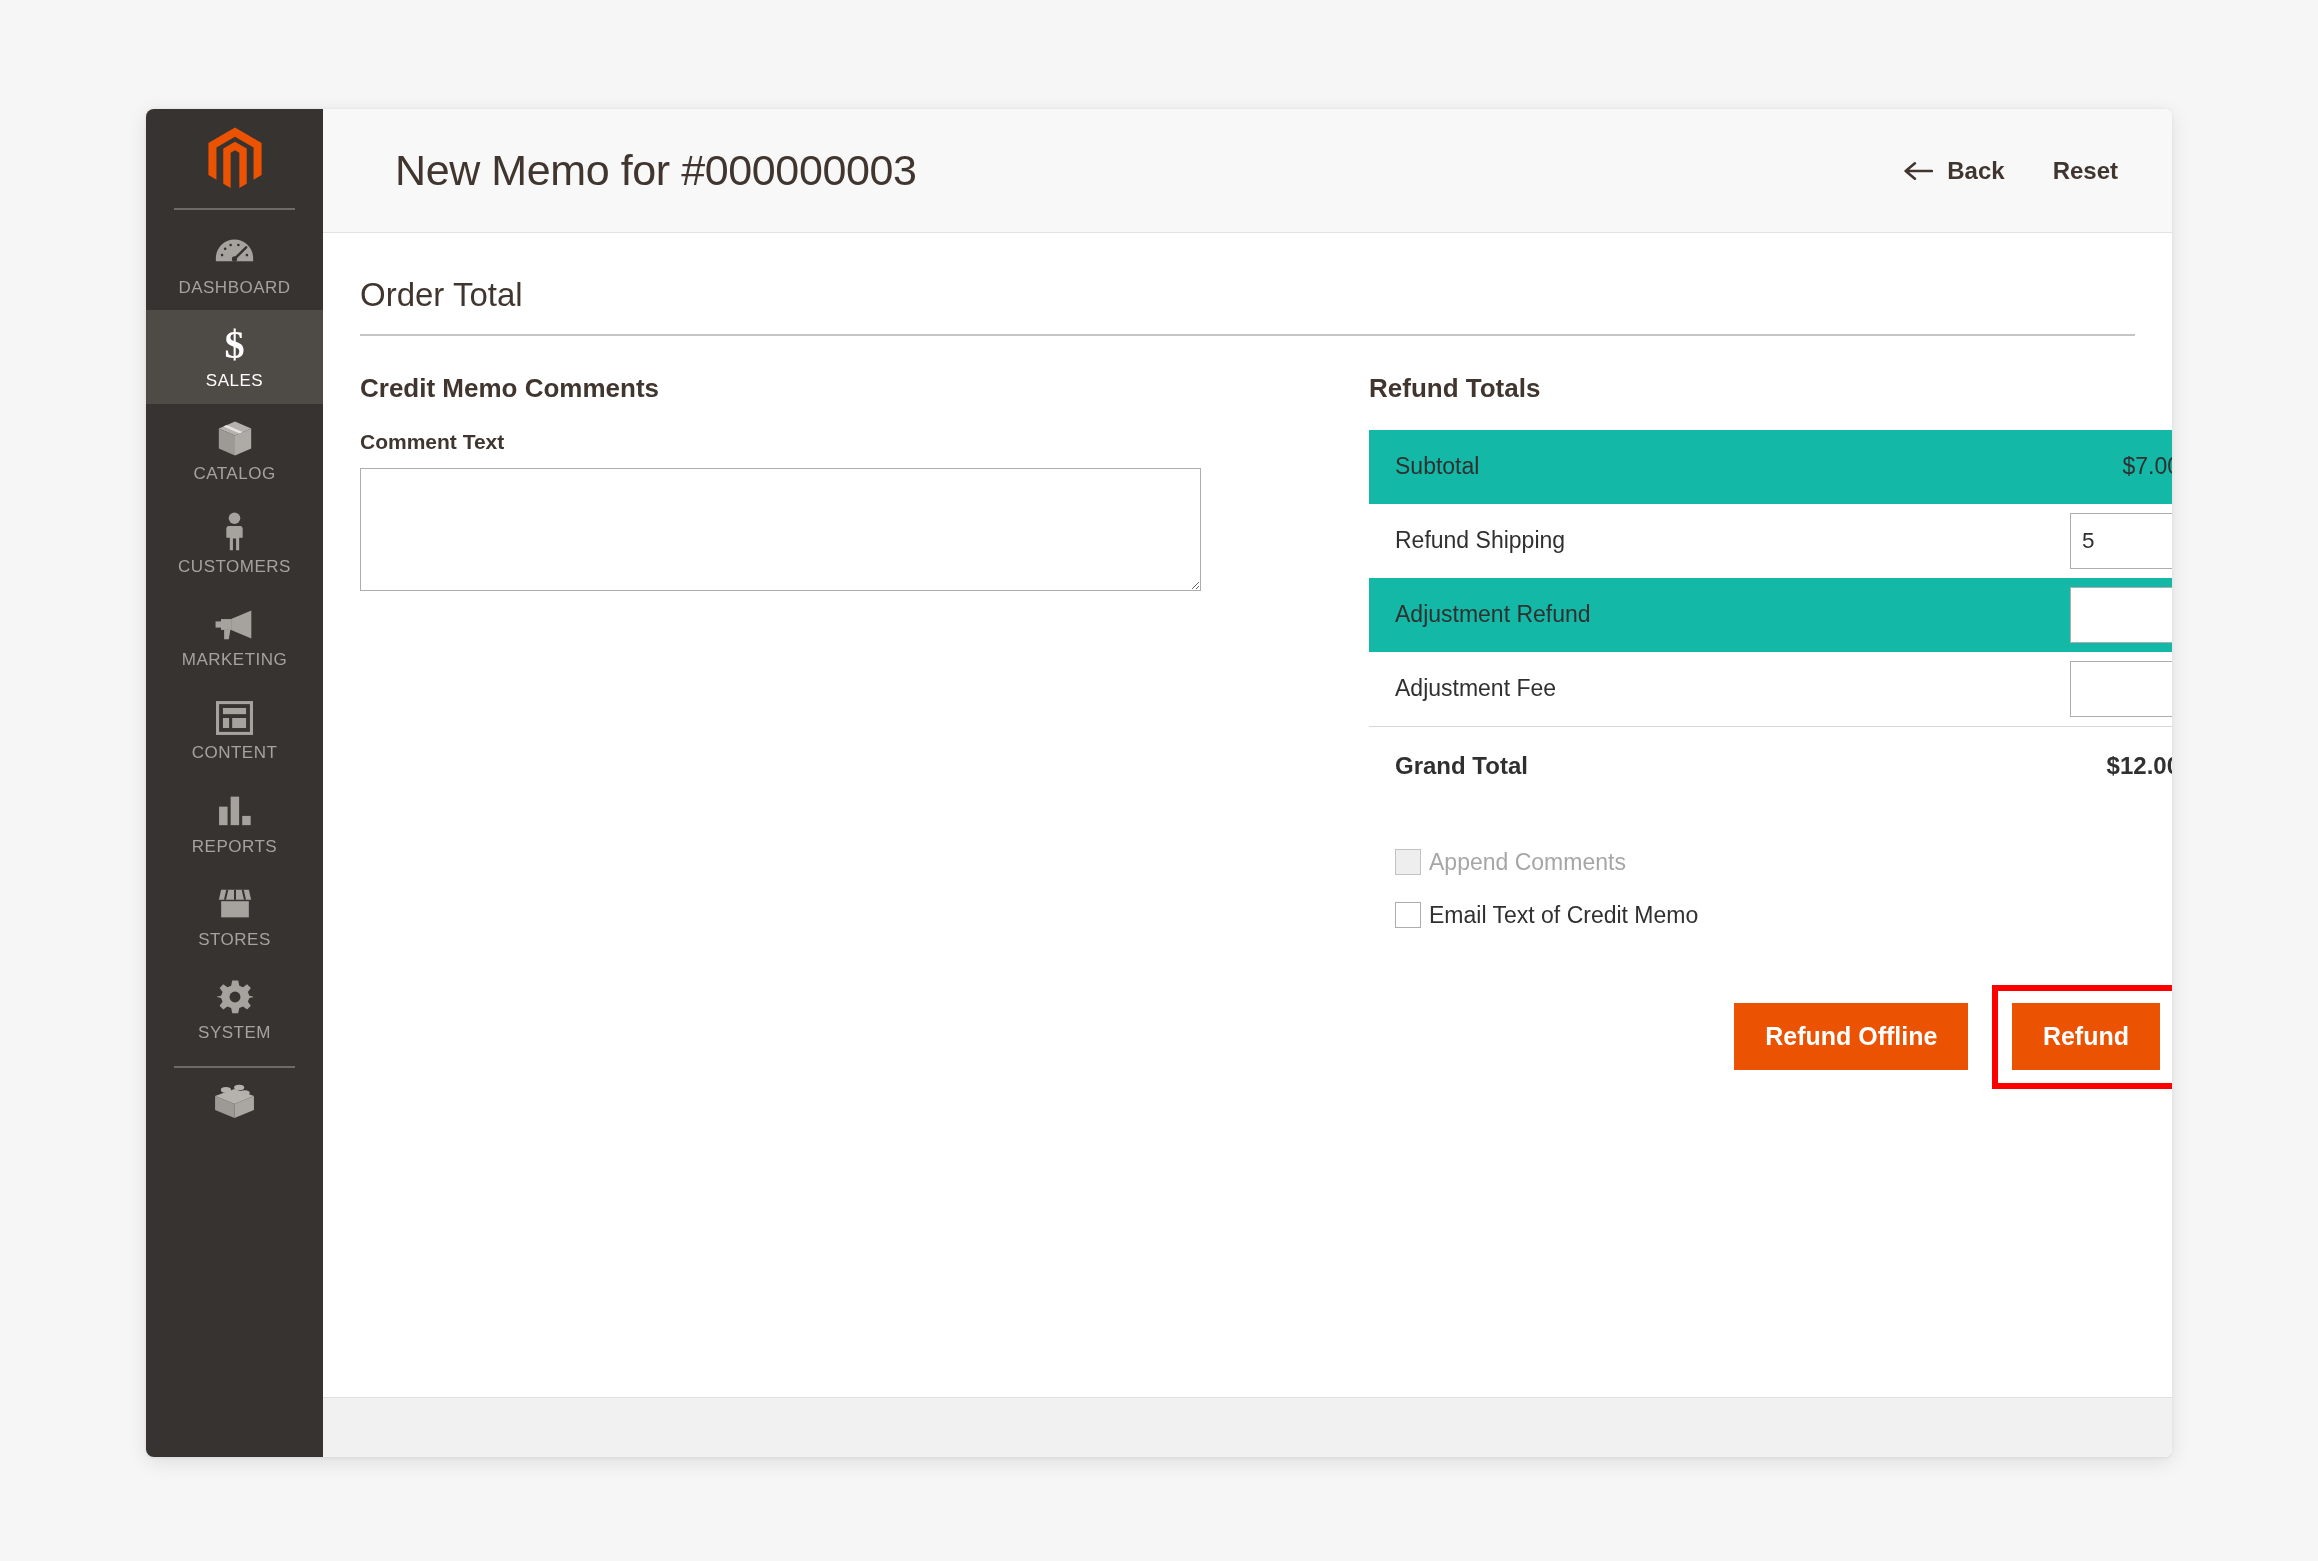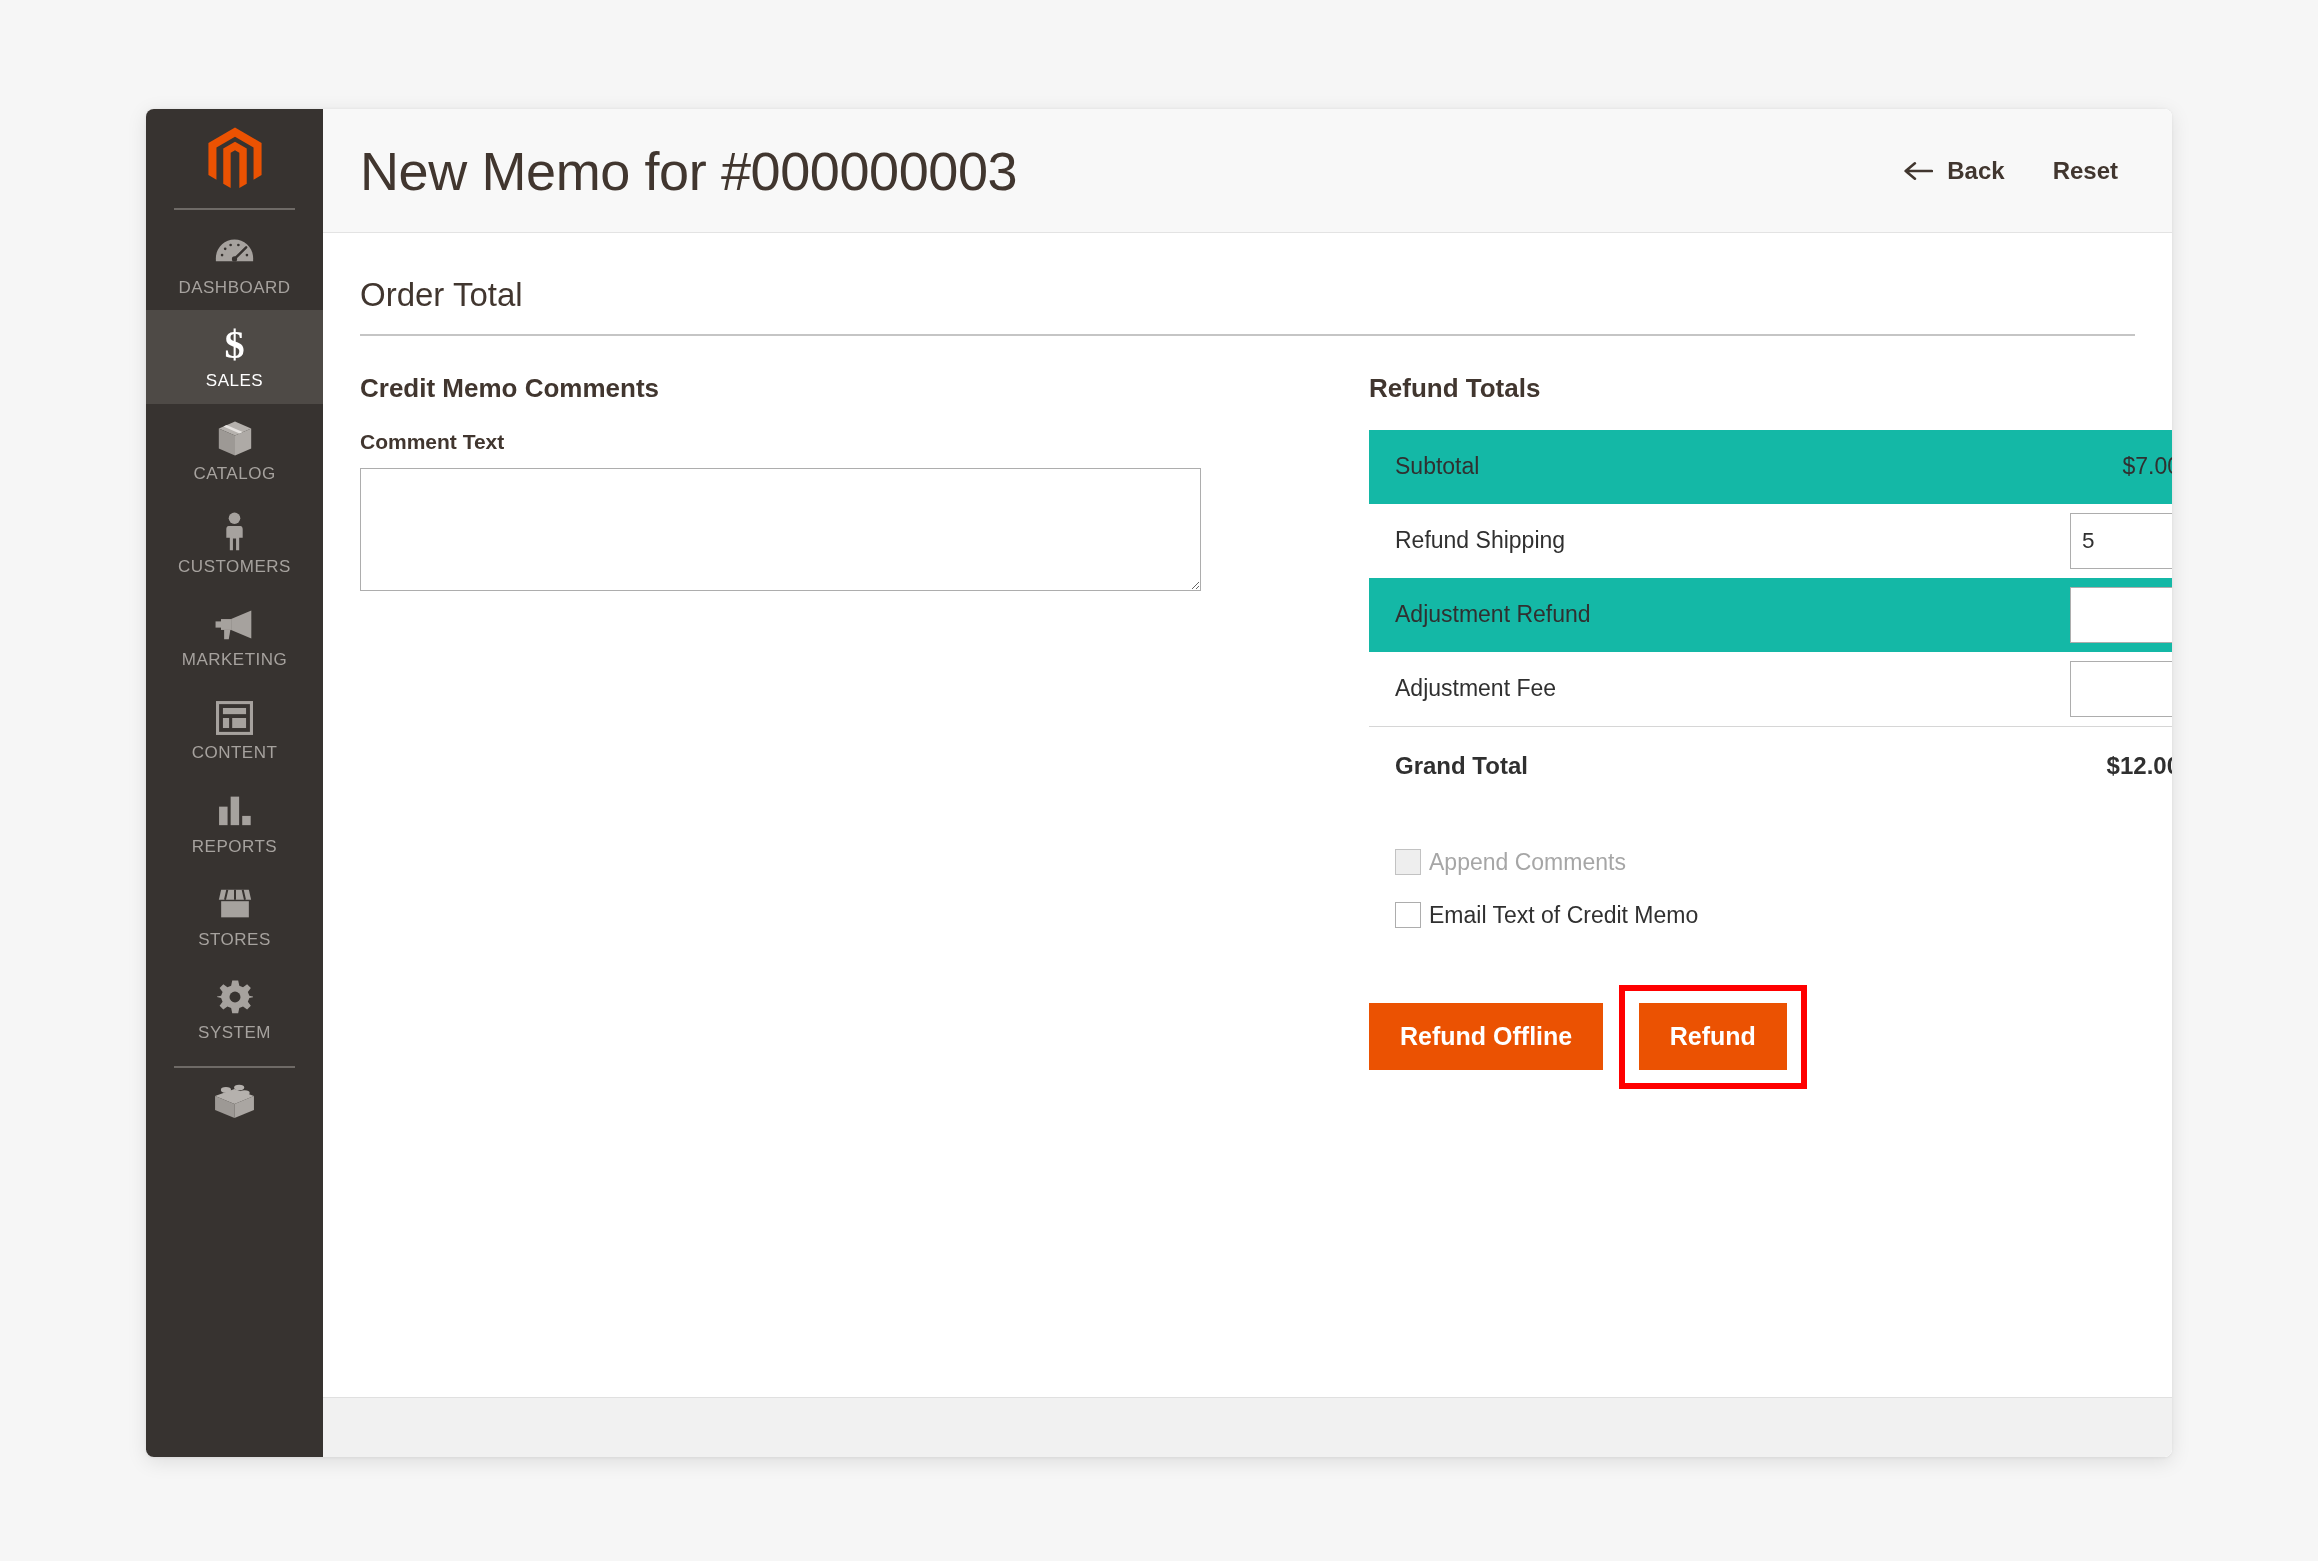--- a/index.html
+++ b/index.html
@@ -103,25 +103,26 @@
     height: 124px;
     background: #f8f8f8;
     border-bottom: 0.8px solid #e3e3e3;
     display: flex;
     align-items: center;
     padding: 0 54px 0 37px;
     flex: 0 0 124px;
   }
 
   .page-title {
-    font-size: 54px;
+    font-size: 43px;
     font-weight: 400;
     color: #41362f;
     letter-spacing: -0.4px;
     white-space: nowrap;
+    margin-left: 35px;
   }
 
   .header-actions {
     margin-left: auto;
     display: flex;
     align-items: center;
     gap: 48px;
   }
 
   .btn-link {
@@ -255,24 +256,25 @@
     background: #eeeeee;
     border-color: #c2c2c2;
     cursor: default;
   }
   .check-label { font-size: 23px; color: #303030; }
   .check-label.disabled { color: #a6a6a6; }
 
   
   .actions {
     display: flex;
+    justify-content: flex-end;
     align-items: center;
     margin-top: 43px;
     padding-right: 26px;
-    gap: 0;
+    gap: 8px;
   }
   .btn-orange {
     background: #eb5202;
     border: none;
     color: #ffffff;
     font-family: "Liberation Sans", sans-serif;
     font-size: 25px;
     font-weight: 700;
     padding: 20px 31px;
     cursor: pointer;

